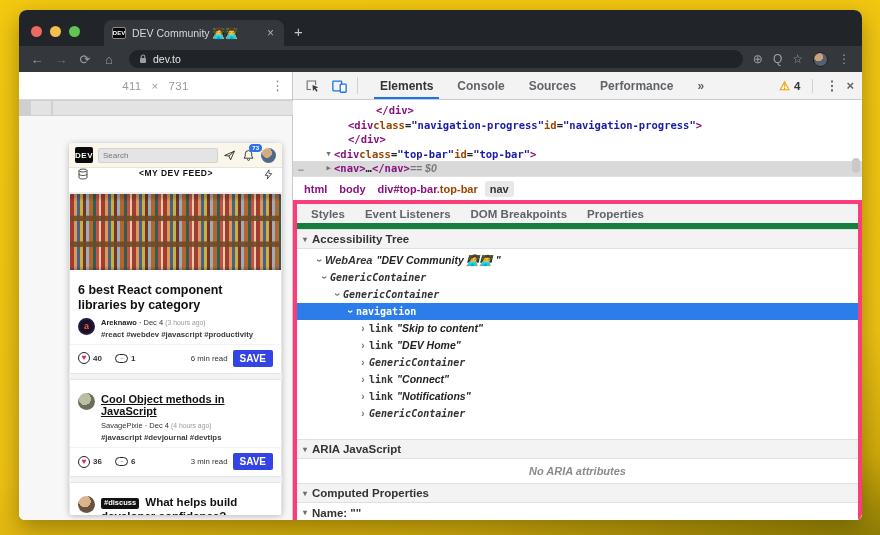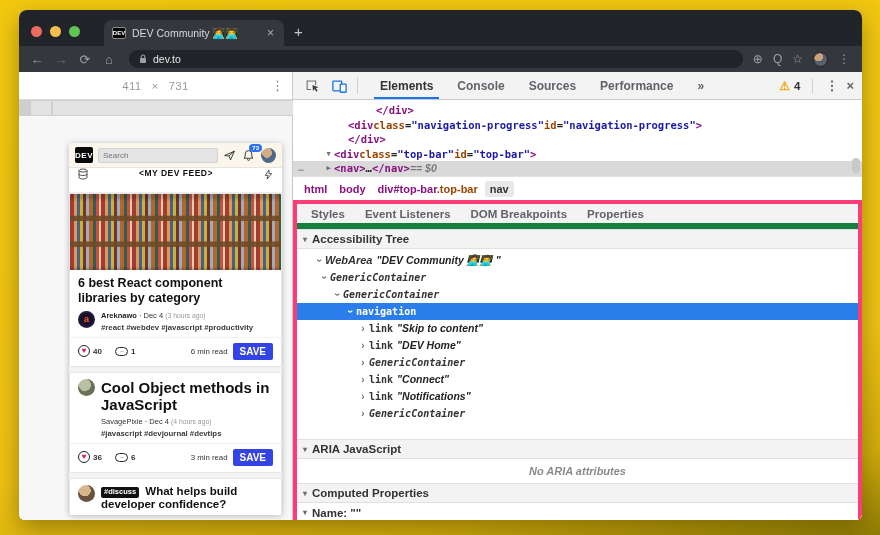--- a/index.html
+++ b/index.html
@@ -62,21 +62,21 @@
     background:radial-gradient(circle at 40% 32%,#d3ac85 0 36%,#4f6a86 37% 100%); }
   .feed-head { height:25px; background:#fff; display:flex; padding:0 8px;
     border-bottom:1px solid #ececec; }
   .feed-title { flex:1; text-align:center; font-size:8.5px; font-weight:bold; letter-spacing:.5px; color:#111; }
   .feed { padding:0 0 0 0; }
   .card { background:#fff; border:1px solid #e6e6e6; border-radius:2px; margin-bottom:5px; overflow:hidden; }
   .cover { height:76px;
     background-image:
       linear-gradient(180deg, rgba(0,0,0,.18) 0 4%, transparent 10% 28%, rgba(110,74,38,.9) 29% 35%, transparent 36% 62%, rgba(110,74,38,.9) 63% 69%, transparent 70% 95%, rgba(0,0,0,.2) 100%),
       repeating-linear-gradient(90deg,#a23b33 0 4px,#d99a55 4px 7px,#47618a 7px 10px,#c9b23c 10px 13px,#73332e 13px 16px,#9badb6 16px 19px,#b8652b 19px 23px,#2e5f54 23px 26px,#c94f43 26px 29px,#e0cfa5 29px 31px); }
-  .card-body { padding:6px 8px 5px 8px; }
+  .card-body { padding:6px 8px 5px 8px;margin-top:7px; }
   .a-title { font-size:12.5px; font-weight:bold; color:#111; line-height:1.18; }
   .a-row { display:flex; gap:6px; }
   .meta-wrap { margin-top:5px; display:flex; gap:6px; align-items:flex-start; }
   .a-avatar { width:17px; height:17px; border-radius:50%; flex:none; }
   .av-0 { background:#19102a; border:2px solid #27183d; position:relative; color:#f2652d;
     font-weight:bold; font-size:9px; display:flex; align-items:center; justify-content:center; }
   .av-1 { background:radial-gradient(circle at 40% 35%,#b9bfa2 0 40%,#6a7058 41% 100%); }
   .av-2 { background:radial-gradient(circle at 40% 32%,#d9b58c 0 38%,#6a5240 39% 100%); }
   .meta-line { font-size:7.5px; color:#333; }
   .meta-name { font-weight:bold; color:#222; }
@@ -262,21 +262,21 @@
                 <span class="spacer"></span>
                 <span class="read-time">6 min read</span>
                 <button class="save-btn">SAVE</button>
               </div>
             </div>
             <div class="card">
               <div class="card-body">
                 <div class="a-row">
                   <span class="a-avatar av-1"></span>
                   <div>
-                    <div class="a-title" style="font-size: 15px;"> Cool Object methods in JavaScript</div>
+                    <div class="a-title" style="font-size: 11px; text-decoration: underline;"> Cool Object methods in JavaScript</div>
                     <div class="meta-line" style="margin-top: 3px;"><span>SavagePixie </span><span>· Dec 4 </span><span class="meta-ago">(4 hours ago)</span></div>
                     <div class="a-tags">#javascript  #devjournal  #devtips</div>
                   </div>
                 </div>
               </div>
               <div class="a-footer">
                 <span class="react">
                   <span class="heart-ic">♥</span>
                   <span>36</span>
                 </span>

